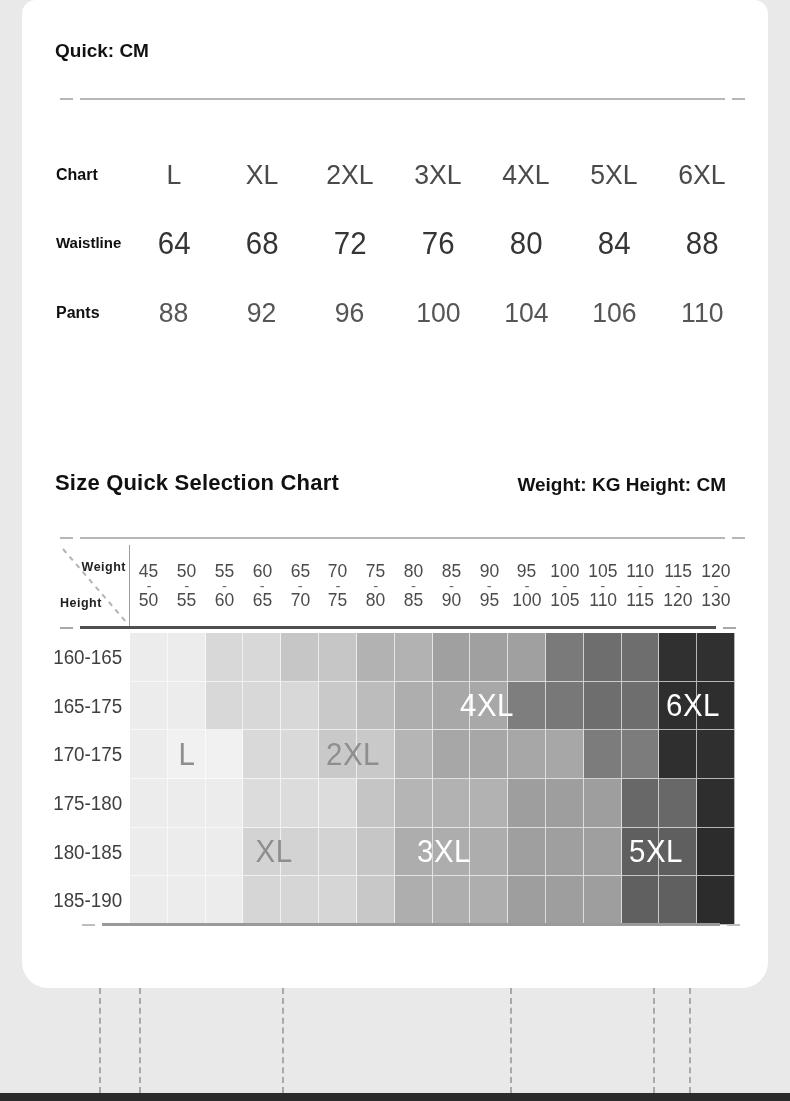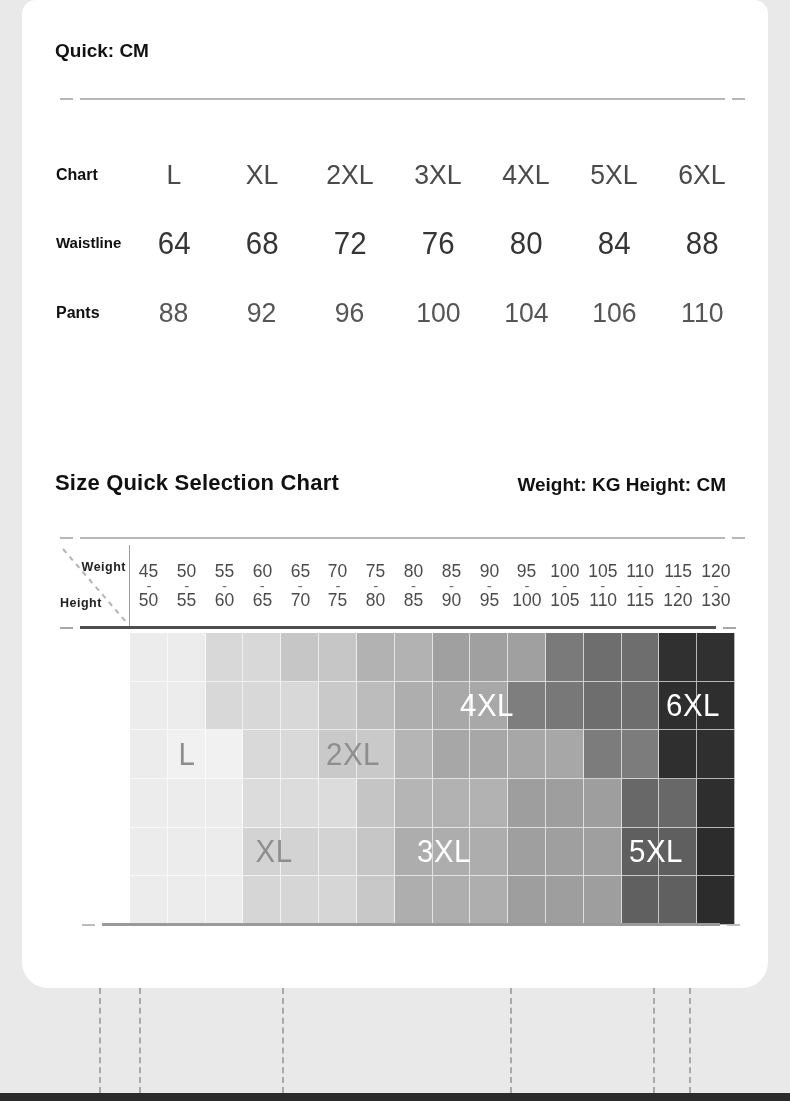--- a/index.html
+++ b/index.html
@@ -227,20 +227,40 @@
         <span class="num">130</span>
       </div>
     </div>
 
   <div class="rule heavy">
     <span class="tick"></span>
       <span class="bar"></span>
       <span class="tick"></span>
   </div>
 
+  <div class="height-col">
+      <div class="h-label">
+        <span>160-165</span>
+      </div>
+      <div class="h-label">
+        <span>165-175</span>
+      </div>
+      <div class="h-label">
+        <span>170-175</span>
+      </div>
+      <div class="h-label">
+        <span>175-180</span>
+      </div>
+      <div class="h-label">
+        <span>180-185</span>
+      </div>
+      <div class="h-label">
+        <span>185-190</span>
+      </div>
+    </div>
 
   <div class="heatmap">
       <div class="hm-cell" style="background: rgb(236, 236, 236);"></div>
       <div class="hm-cell" style="background: rgb(236, 236, 236);"></div>
       <div class="hm-cell" style="background: rgb(216, 216, 216);"></div>
       <div class="hm-cell" style="background: rgb(216, 216, 216);"></div>
       <div class="hm-cell" style="background: rgb(198, 198, 198);"></div>
       <div class="hm-cell" style="background: rgb(198, 198, 198);"></div>
       <div class="hm-cell" style="background: rgb(178, 178, 178);"></div>
       <div class="hm-cell" style="background: rgb(178, 178, 178);"></div>

